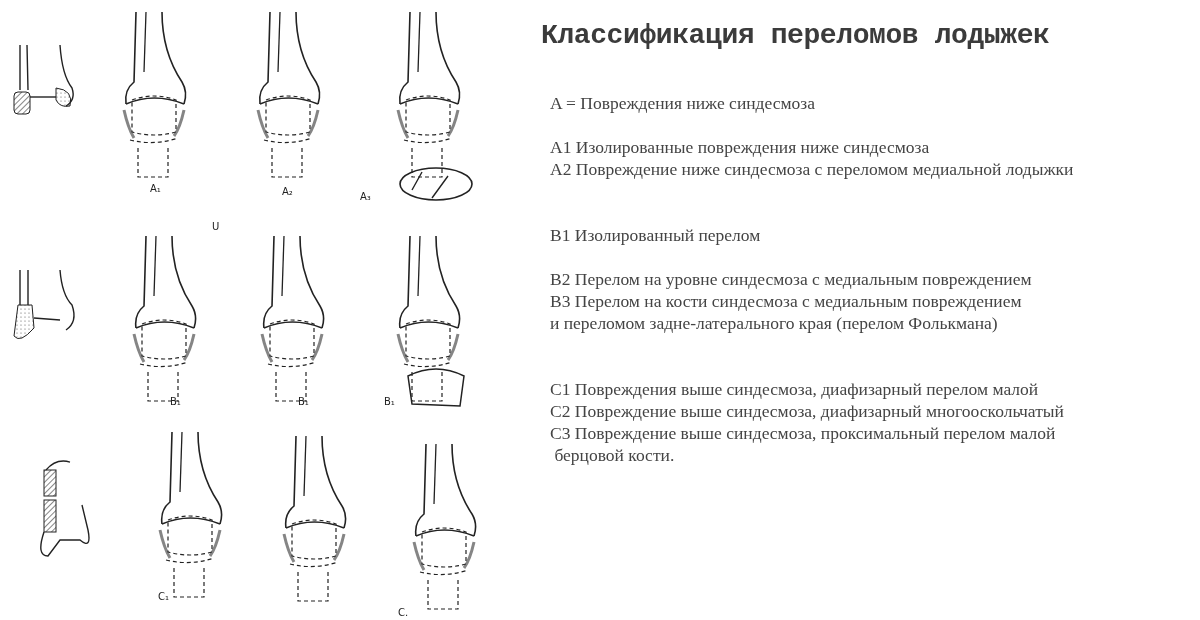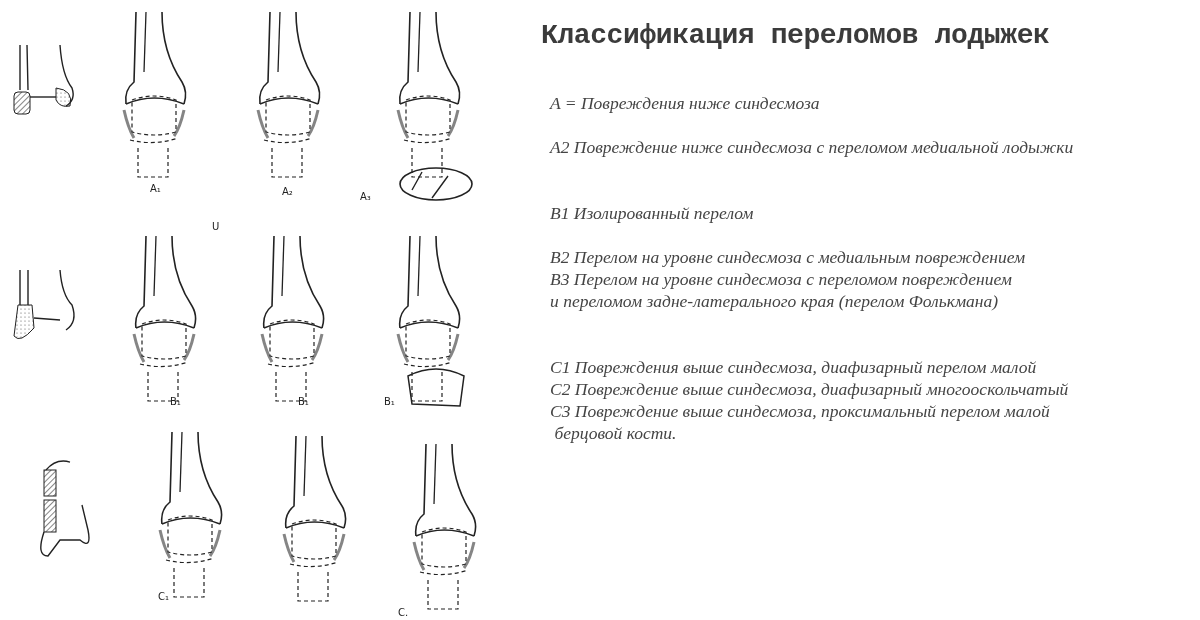--- a/index.html
+++ b/index.html
@@ -13,21 +13,21 @@
     .title {
       position: absolute; left: 541px; top: 20px;
       font-family: Liberation Mono, monospace; font-weight: bold; font-size: 28px;
       color: #3b3b3b; letter-spacing: -0.4px; white-space: nowrap;
     }
     .text-block {
       position: absolute; left: 550px; top: 92px; width: 640px;
       font-family: "Liberation Serif", serif; font-size: 17.5px; line-height: 22px;
       color: #444444;
     }
-    .line { white-space: pre; height: 22px; font-style: italic; }
+    .line { white-space: pre; height: 22px; }
     .gap { height: 22px; }
   </style>
 </head>
 <body>
 
 <div class="figures">
   <svg viewBox="0 0 500 620" xmlns="http://www.w3.org/2000/svg">
     <defs>
       <pattern id="hatch" width="4" height="4" patternUnits="userSpaceOnUse" patternTransform="rotate(45)">
         <line x1="0" y1="0" x2="0" y2="4" stroke="#333" stroke-width="1.2"></line>
@@ -111,27 +111,28 @@
     <text class="fig-label" x="158" y="600">C₁</text>
     <text class="fig-label" x="398" y="616">C.</text>
   </svg>
 </div>
 
 <div class="title">Классификация переломов лодыжек</div>
 
 <div class="text-block">
   <div class="line">A = Повреждения ниже синдесмоза</div>
   <div class="gap"></div>
+  <div class="line">A1 Изолированные повреждения ниже синдесмоза</div>
   <div class="line">A2 Повреждение ниже синдесмоза с переломом медиальной лодыжки</div>
   <div class="gap"></div>
   <div class="gap"></div>
   <div class="line">B1 Изолированный перелом</div>
   <div class="gap"></div>
   <div class="line">B2 Перелом на уровне синдесмоза с медиальным повреждением</div>
-  <div class="line">B3 Перелом на уровне синдесмоза с переломом повреждением</div>
+  <div class="line">B3 Перелом на кости синдесмоза с медиальным повреждением</div>
   <div class="line">и переломом задне-латерального края (перелом Фолькмана)</div>
   <div class="gap"></div>
   <div class="gap"></div>
   <div class="line">C1 Повреждения выше синдесмоза, диафизарный перелом малой</div>
   <div class="line">C2 Повреждение выше синдесмоза, диафизарный многооскольчатый</div>
   <div class="line">C3 Повреждение выше синдесмоза, проксимальный перелом малой</div>
   <div class="line"> берцовой кости.</div>
 </div>
 
 </body></html>

